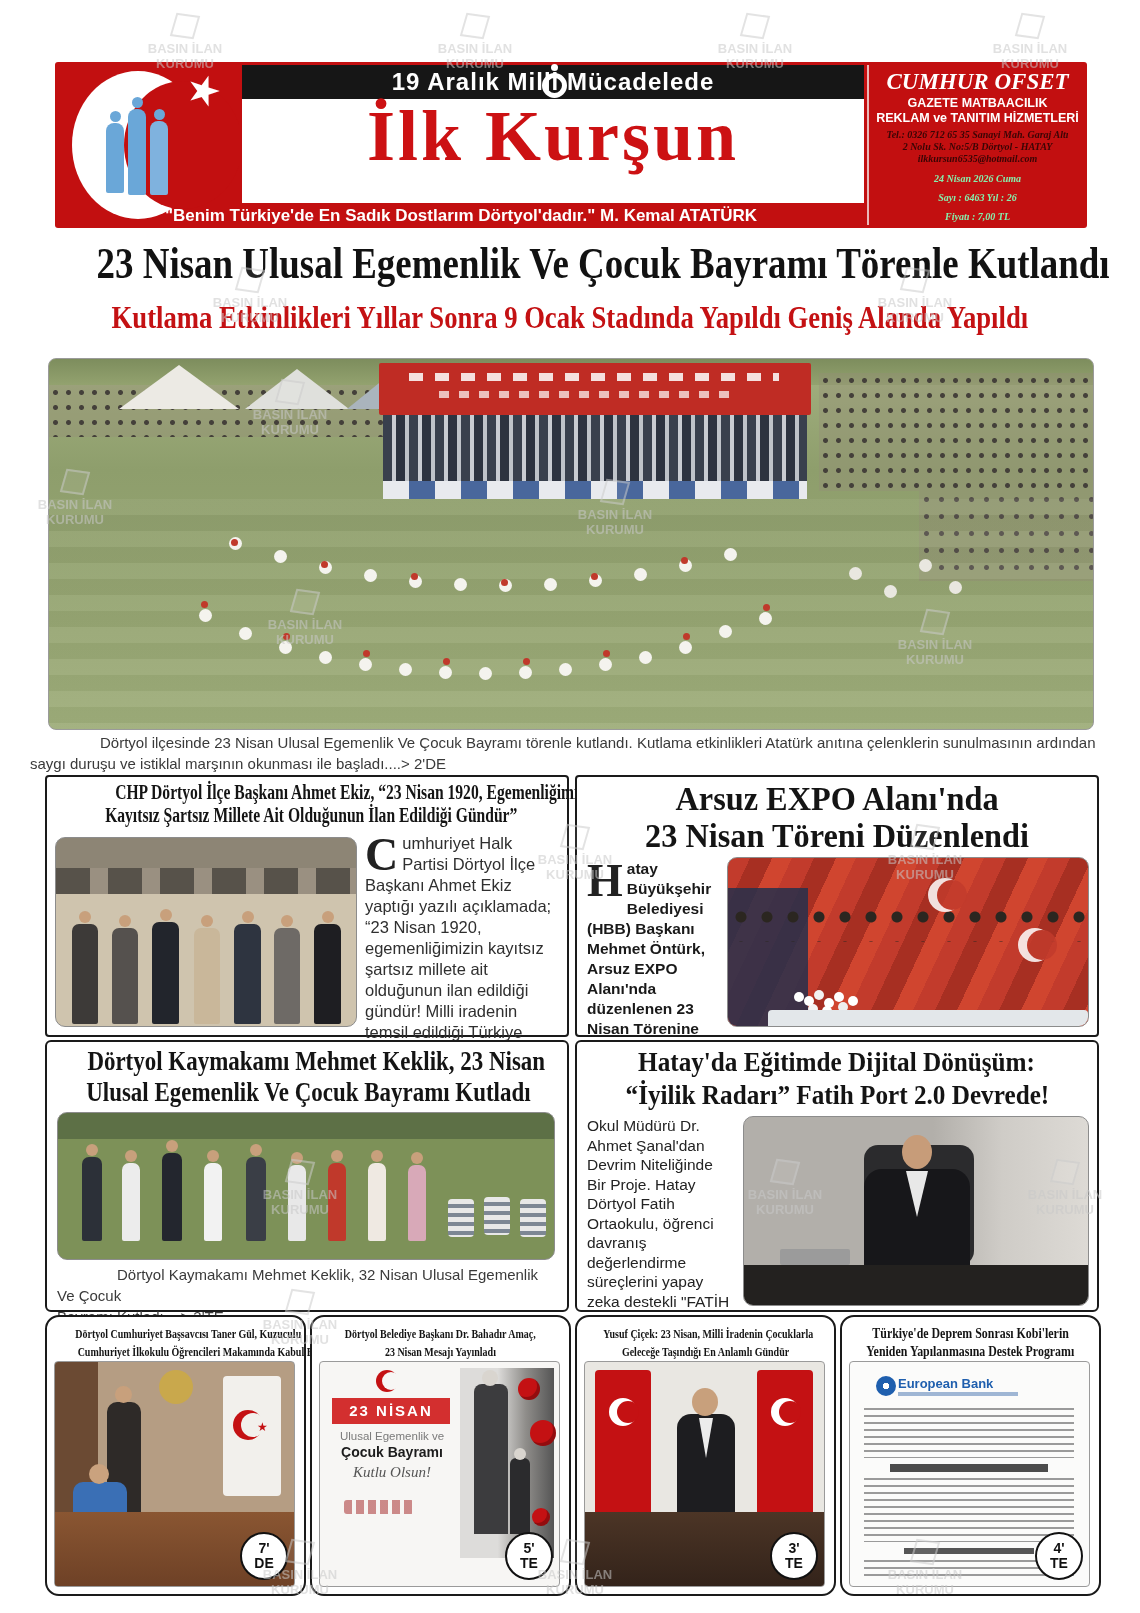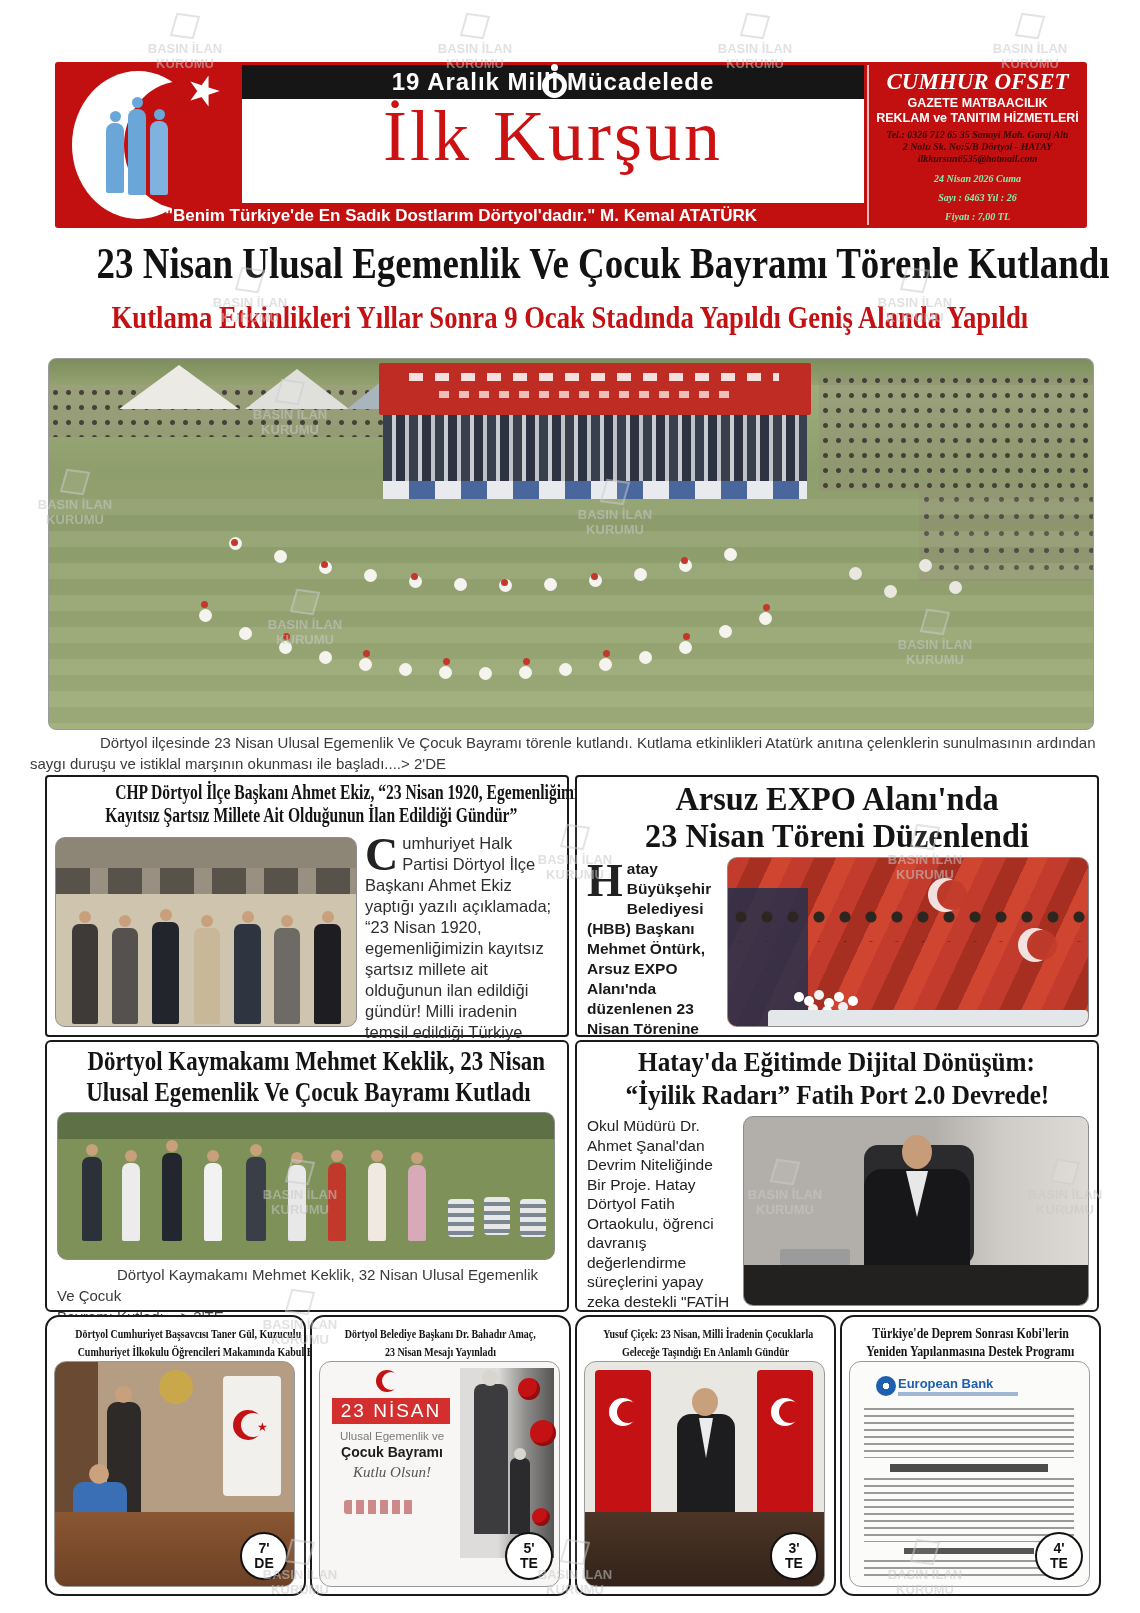--- a/index.html
+++ b/index.html
@@ -19,21 +19,21 @@
   #logo-crescent-cut{left:66px;top:16px;width:118px;height:128px;background:#c20f10;border-radius:50%;}
   #logo-star{left:128px;top:2px;color:#ffffff;font-size:40px;transform:rotate(18deg);}
   .logo-fig{position:absolute;width:18px;border-radius:8px 8px 2px 2px;background:#6aa7d8;}
   .logo-fig::before{content:"";position:absolute;left:4px;top:-12px;width:11px;height:11px;border-radius:50%;background:#6aa7d8;}
   #topline{left:187px;top:3px;width:622px;height:34px;background:#161616;color:#ffffff;
            font-weight:bold;font-size:24px;line-height:34px;text-align:center;letter-spacing:1px;}
   #i-dot{left:300px;top:8px;width:15px;height:15px;border:5px solid #ffffff;border-radius:50%;}
   #i-dot2{left:309px;top:-1px;width:7px;height:7px;background:#ffffff;border-radius:50%;}
   #title-area{left:187px;top:37px;width:622px;height:104px;background:#ffffff;text-align:center;}
   #paper-title{width:100%;top:-4px;color:#cc1113;font-family:"Liberation Serif",serif;
-               font-weight:normal;font-size:72px;letter-spacing:3px;}
+               font-weight:bold;font-size:72px;letter-spacing:3px;}
   #paper-subtitle{width:100%;bottom:1px;color:#4c4c4c;font-weight:bold;font-size:17.5px;letter-spacing:.5px;}
   #motto{left:3px;top:141px;width:806px;height:25px;color:#ffffff;font-weight:bold;font-size:17px;
          line-height:25px;text-align:center;}
   #publisher{left:812px;top:3px;width:217px;height:160px;background:#c20f10;border-left:2px solid #e9b8b8;
              text-align:center;color:#ffffff;}
   .pub-name{font-family:"Liberation Serif",serif;font-style:italic;font-weight:bold;font-size:23px;margin-top:4px;}
   .pub-l1{font-weight:bold;font-size:12.5px;margin-top:1px;}
   .pub-sm{font-family:"Liberation Serif",serif;font-style:italic;font-weight:bold;font-size:10px;
           color:#3a0505;line-height:12px;}
   .pub-date{font-family:"Liberation Serif",serif;font-style:italic;font-weight:bold;font-size:10px;
@@ -119,42 +119,42 @@
   #fatih-chair{left:120px;top:28px;width:110px;height:120px;background:#2b2b2d;border-radius:14px;}
   #fatih-head{left:158px;top:18px;width:30px;height:34px;border-radius:50%;background:#c79c79;}
   #fatih-suit{left:120px;top:52px;width:106px;height:96px;border-radius:18px 18px 0 0;background:#17171a;}
   #fatih-shirt{left:162px;top:54px;width:22px;height:46px;background:#e8e8e8;clip-path:polygon(0 0,100% 0,50% 100%);}
   #fatih-desk{left:0;top:148px;width:100%;height:40px;background:#23211f;}
   #fatih-laptop{left:36px;top:132px;width:70px;height:16px;background:#9b9b9b;border-radius:2px;}
   
   .bbox{position:absolute;top:1315px;width:257px;height:277px;border:2px solid #1a1a1a;border-radius:14px;background:#fff;}
   .bbox .headline{margin-top:7px;}
   .bbox .headline .cond{font-family:"Liberation Serif",serif;font-weight:bold;font-size:12.5px;line-height:16px;transform:scaleX(.8);}
-  .bimg{position:absolute;left:7px;top:44px;width:239px;height:224px;border:1px solid #9a9a9a;border-radius:12px;overflow:hidden;}
+  .bimg{position:absolute;left:7px;top:44px;width:239px;height:224px;border:1px solid #9a9a9a;border-radius:4px;overflow:hidden;}
   .pageref{position:absolute;right:6px;bottom:6px;width:44px;height:44px;border-radius:50%;background:#ffffff;
       border:2px solid #111;text-align:center;font-weight:bold;font-size:14px;line-height:15px;color:#111;
       display:flex;flex-direction:column;justify-content:center;z-index:5;}
   
   #img-bassavci{background:linear-gradient(90deg,#6b4a33 0 18%,#b59d83 18% 100%);}
   #bs-emblem{left:104px;top:8px;width:34px;height:34px;border-radius:50%;background:#c9a84c;}
   #bs-flag{left:168px;top:14px;width:58px;height:120px;background:#f2f0ec;border-radius:4px;}
   #bs-crescent{left:10px;top:34px;width:30px;height:30px;border-radius:50%;background:#c41113;}
   #bs-crescent::before{content:"";position:absolute;left:8px;top:3px;width:24px;height:24px;border-radius:50%;background:#f2f0ec;}
   #bs-star{left:34px;top:44px;color:#c41113;font-size:12px;}
   #bs-man{left:52px;top:40px;width:34px;height:110px;border-radius:10px 10px 0 0;background:#2e2a28;}
   #bs-man::before{content:"";position:absolute;left:8px;top:-16px;width:17px;height:17px;border-radius:50%;background:#c8a07c;}
   #bs-desk{left:0;top:150px;width:100%;height:74px;background:linear-gradient(180deg,#8a5632,#6e4126);}
   #bs-child{left:18px;top:120px;width:54px;height:44px;border-radius:10px;background:#3a6fb5;}
   #bs-child::before{content:"";position:absolute;left:16px;top:-18px;width:20px;height:20px;border-radius:50%;background:#caa27e;}
   
   #img-belediye{background:#f7f6f4;}
   #bel-crescent{left:56px;top:8px;width:22px;height:22px;border-radius:50%;background:#c41113;}
   #bel-crescent::before{content:"";position:absolute;left:6px;top:2px;width:18px;height:18px;border-radius:50%;background:#f7f6f4;}
-  #bel-banner{left:12px;top:36px;width:118px;height:26px;background:#d32f2f;color:#fff;font-weight:normal;
-      font-size:19px;line-height:26px;text-align:center;letter-spacing:2px;}
+  #bel-banner{left:12px;top:36px;width:118px;height:26px;background:#d32f2f;color:#fff;font-weight:bold;
+      font-size:15px;line-height:26px;text-align:center;letter-spacing:2px;}
   #bel-l1{left:12px;top:68px;width:120px;color:#7a7a7a;font-size:11.5px;text-align:center;}
   #bel-l2{left:12px;top:82px;width:120px;color:#1c1c1c;font-weight:bold;font-size:14px;text-align:center;}
   #bel-script{left:12px;top:102px;width:120px;color:#555;font-family:"Liberation Serif",serif;
       font-style:italic;font-size:15px;text-align:center;}
   #bel-sign{left:24px;top:138px;width:70px;height:14px;
       background:repeating-linear-gradient(90deg,#b95b5b 0 8px,transparent 8px 12px);border-radius:3px;opacity:.7;}
   #bel-photo{left:140px;top:6px;width:94px;height:190px;background:linear-gradient(90deg,#dddcda 0 40%,#8f8d8a 70%,#555 100%);}
   #bel-ata{left:14px;top:16px;width:34px;height:150px;border-radius:8px 8px 0 0;background:#3c3c3e;}
   #bel-ata::before{content:"";position:absolute;left:8px;top:-14px;width:16px;height:16px;border-radius:50%;background:#d9d5cf;}
   #bel-child{left:50px;top:90px;width:20px;height:76px;border-radius:6px 6px 0 0;background:#2b2b2d;}

